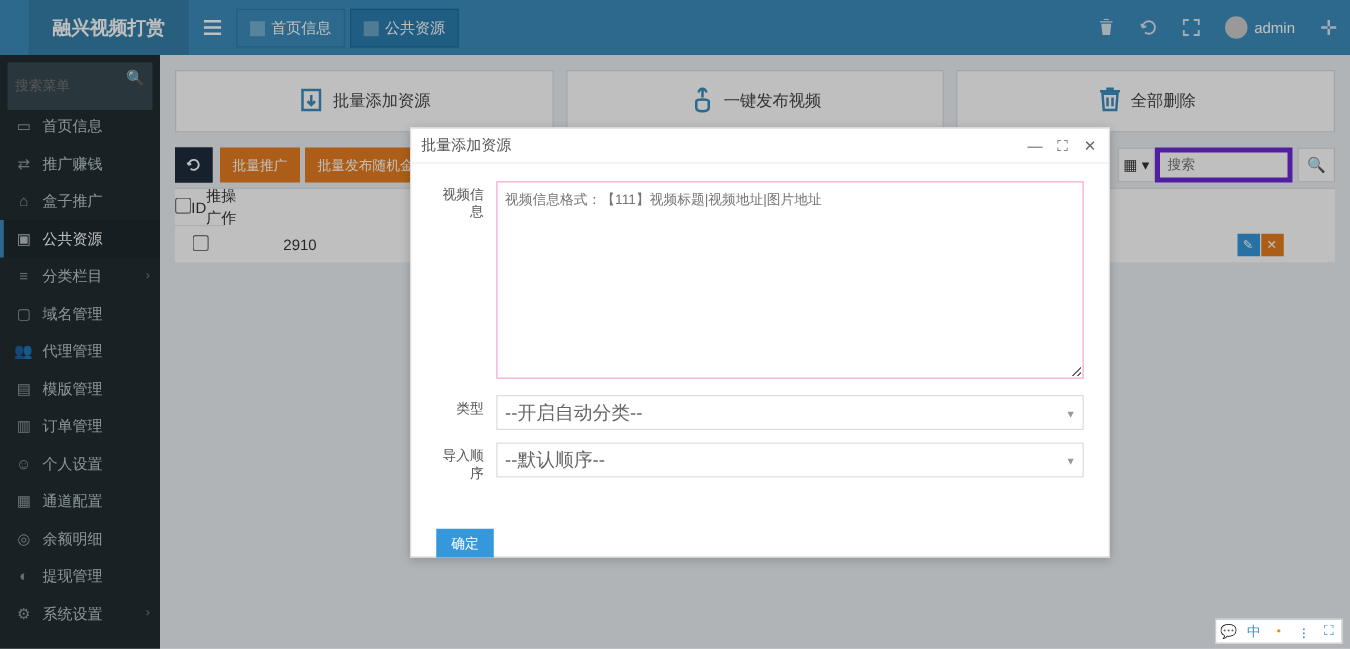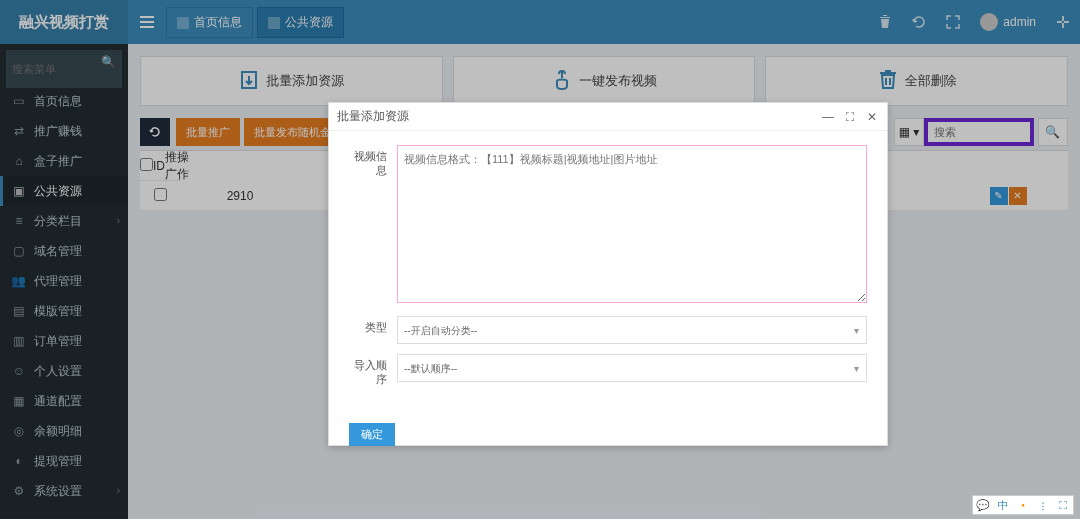--- a/index.html
+++ b/index.html
@@ -1,19 +1,19 @@
 <!DOCTYPE html>
 <html><head>
 <meta charset="utf-8">
 <style>
 * { box-sizing: border-box; margin: 0; padding: 0; }
 html, body { width: 1080px; height: 519px; overflow: hidden; font-family: "Microsoft YaHei", Arial, sans-serif; font-size: 12px; color: #333; background: #ecf0f5; }
 
 
-.topbar { position: absolute; left: 0; right: 0; top: 0; height: 44px; background: #3c8dbc; color: #fff; display: flex; align-items: center; z-index: 5; }
+.topbar { position: absolute; left: 0; right: 0; top: 0; height: 44px; background: #3c8dbc; color: #fff; display: flex; align-items: center; z-index: 5; padding-left: 23px; }
 .topbar .logo { width: 128px; height: 44px; display: flex; align-items: center; justify-content: center; font-size: 15px; font-weight: bold; background: #367fa9; }
 .topbar .ham { width: 38px; height: 44px; display: flex; align-items: center; justify-content: center; cursor: pointer; }
 .topbar .tabs { display: flex; height: 44px; }
 .topbar .tab { height: 31px; margin-top: 7px; display: flex; align-items: center; padding: 0 10px; border: 1px solid #2f7baa; margin-right: 4px; font-size: 12px; cursor: pointer; }
 .topbar .tab.active { background: #2b7dae; border-color: #1d6c9b; }
 .topbar .tab .ic { width: 12px; height: 12px; margin-right: 5px; background: rgba(255,255,255,.3); display: inline-block; }
 .topbar .right { margin-left: auto; display: flex; align-items: center; height: 44px; }
 .topbar .r-ic { width: 34px; height: 44px; display: flex; align-items: center; justify-content: center; cursor: pointer; }
 .topbar .r-ic svg { opacity: .8; }
 .topbar .user { display: flex; align-items: center; padding: 0 10px; cursor: pointer; }
@@ -64,21 +64,21 @@
 .modal { position: absolute; left: 328px; top: 102px; width: 560px; height: 344px; background: #fff; z-index: 20; border: 1px solid #ddd; box-shadow: 0 2px 8px rgba(0,0,0,.2); display:flex; flex-direction:column;}
 .m-head { height: 28px; display: flex; align-items: center; padding: 0 8px; border-bottom: 1px solid #eee; font-size: 12px; color: #555;}
 .m-head .winops { margin-left: auto; display: flex; gap: 8px; }
 .m-head .wbtn { cursor: pointer; color: #666; width:14px; text-align:center;}
 .m-body { flex: 1; padding: 14px 20px 0 20px; overflow: auto; position: relative;}
 .frow { display: flex; margin-bottom: 10px; }
 .flabel { width: 48px; text-align: right; padding-right: 10px; padding-top: 4px; color: #555; font-size: 11px; line-height: 1.3;}
 .fctl { flex: 1; }
 .fctl textarea { width: 100%; height: 158px; border: 1px solid #f9a8d4; resize: vertical; padding: 6px; font-size: 11px; color: #999; font-family: inherit;}
 .fhint { color: #e67e22; font-size: 11px; margin: 2px 0 8px 58px; }
-.fctl select { width: 100%; height: 28px; border: 1px solid #ddd; padding: 0 6px; font-size: 10px; color: #666; background:#fff; appearance:none;}
+.fctl select { width: 100%; height: 28px; border: 1px solid #ddd; padding: 0 6px; font-size: 15px; color: #666; background:#fff; appearance:none;}
 .selwrap { position:relative;}
 .selwrap .car { position:absolute; right:8px; top:9px; font-size:10px; color:#999; pointer-events:none;}
 .m-foot { height: 22px; padding-left: 20px; }
 .m-foot .sbm { display:inline-block; padding: 4px 12px; background:#3498db; color:#fff; font-size:11px; cursor:pointer;}
 
 
 .ime { position: absolute; right: 6px; bottom: 4px; height: 20px; background:#fff; border:1px solid #ccc; display:flex; align-items:center; z-index:50;}
 .ime span { width:20px; text-align:center; font-size:11px; color:#3c8dbc; cursor:pointer;}
 .ime .dot { color:#ff8800; font-size:6px;}
 </style>

